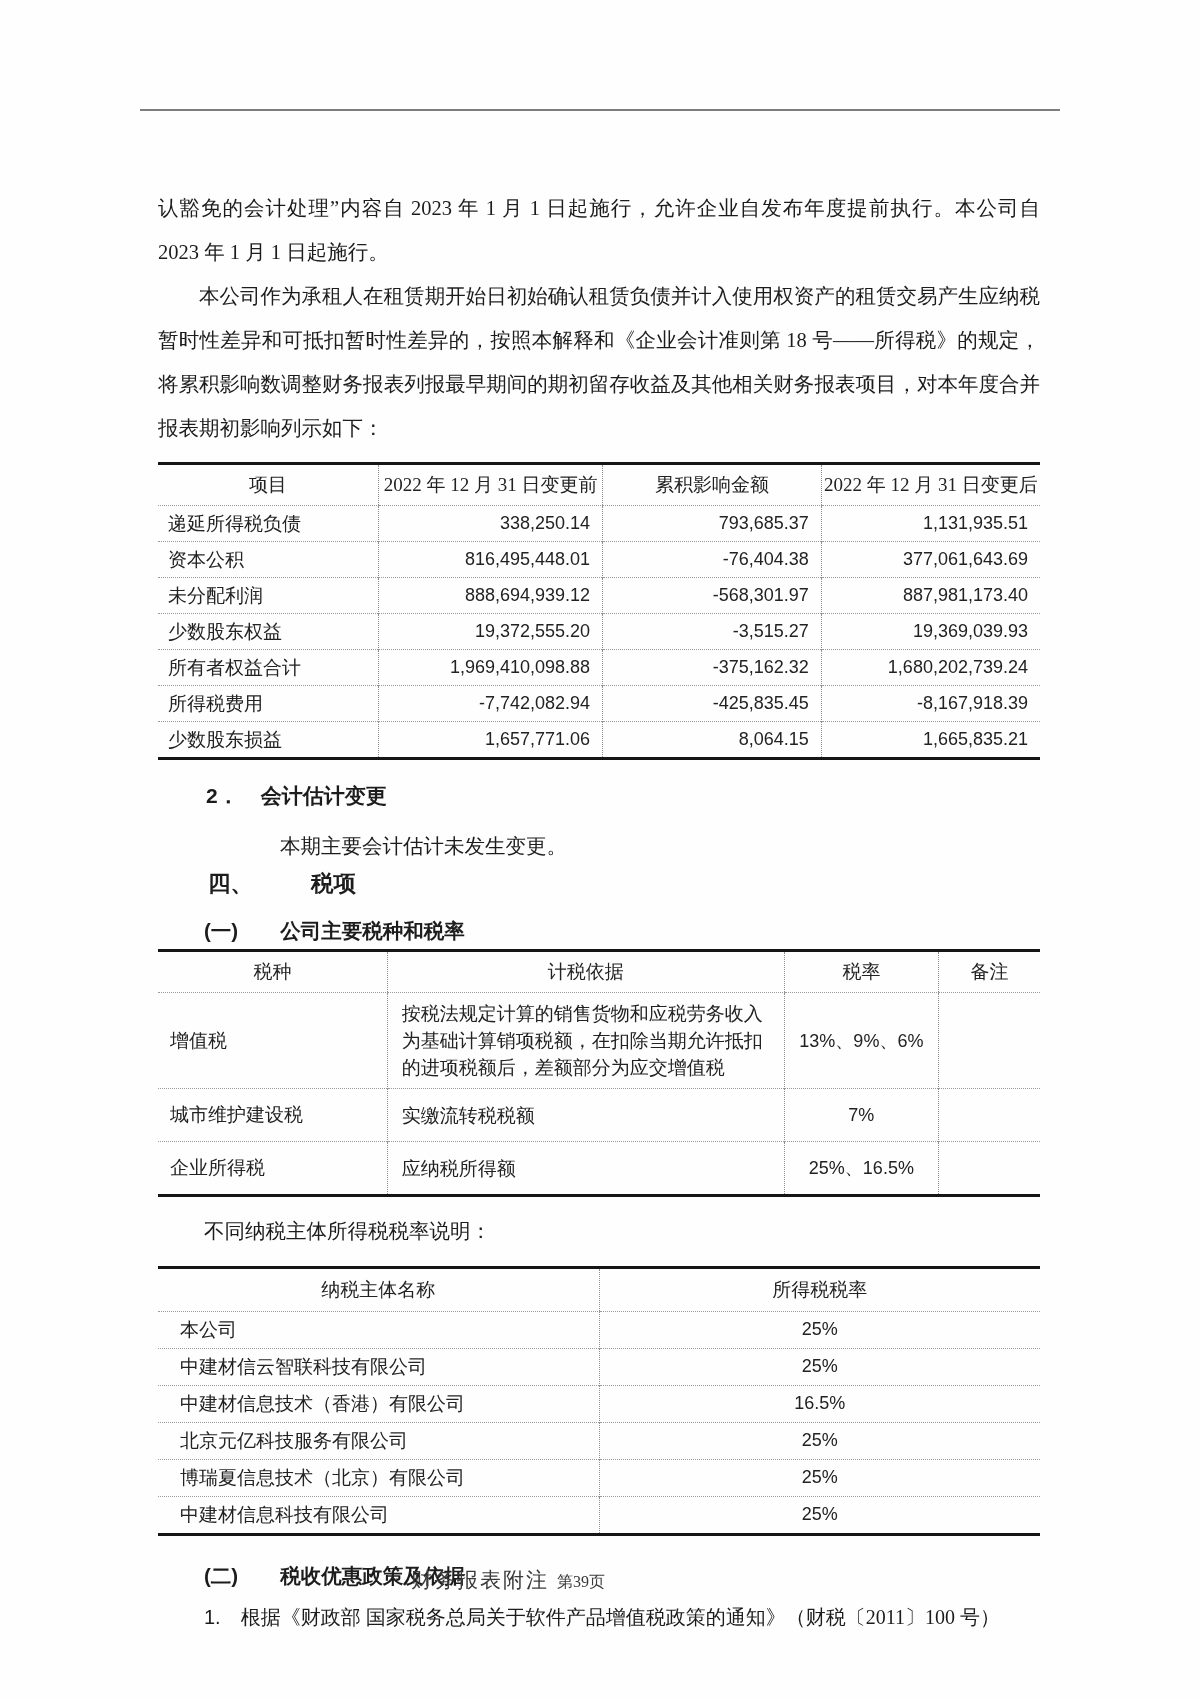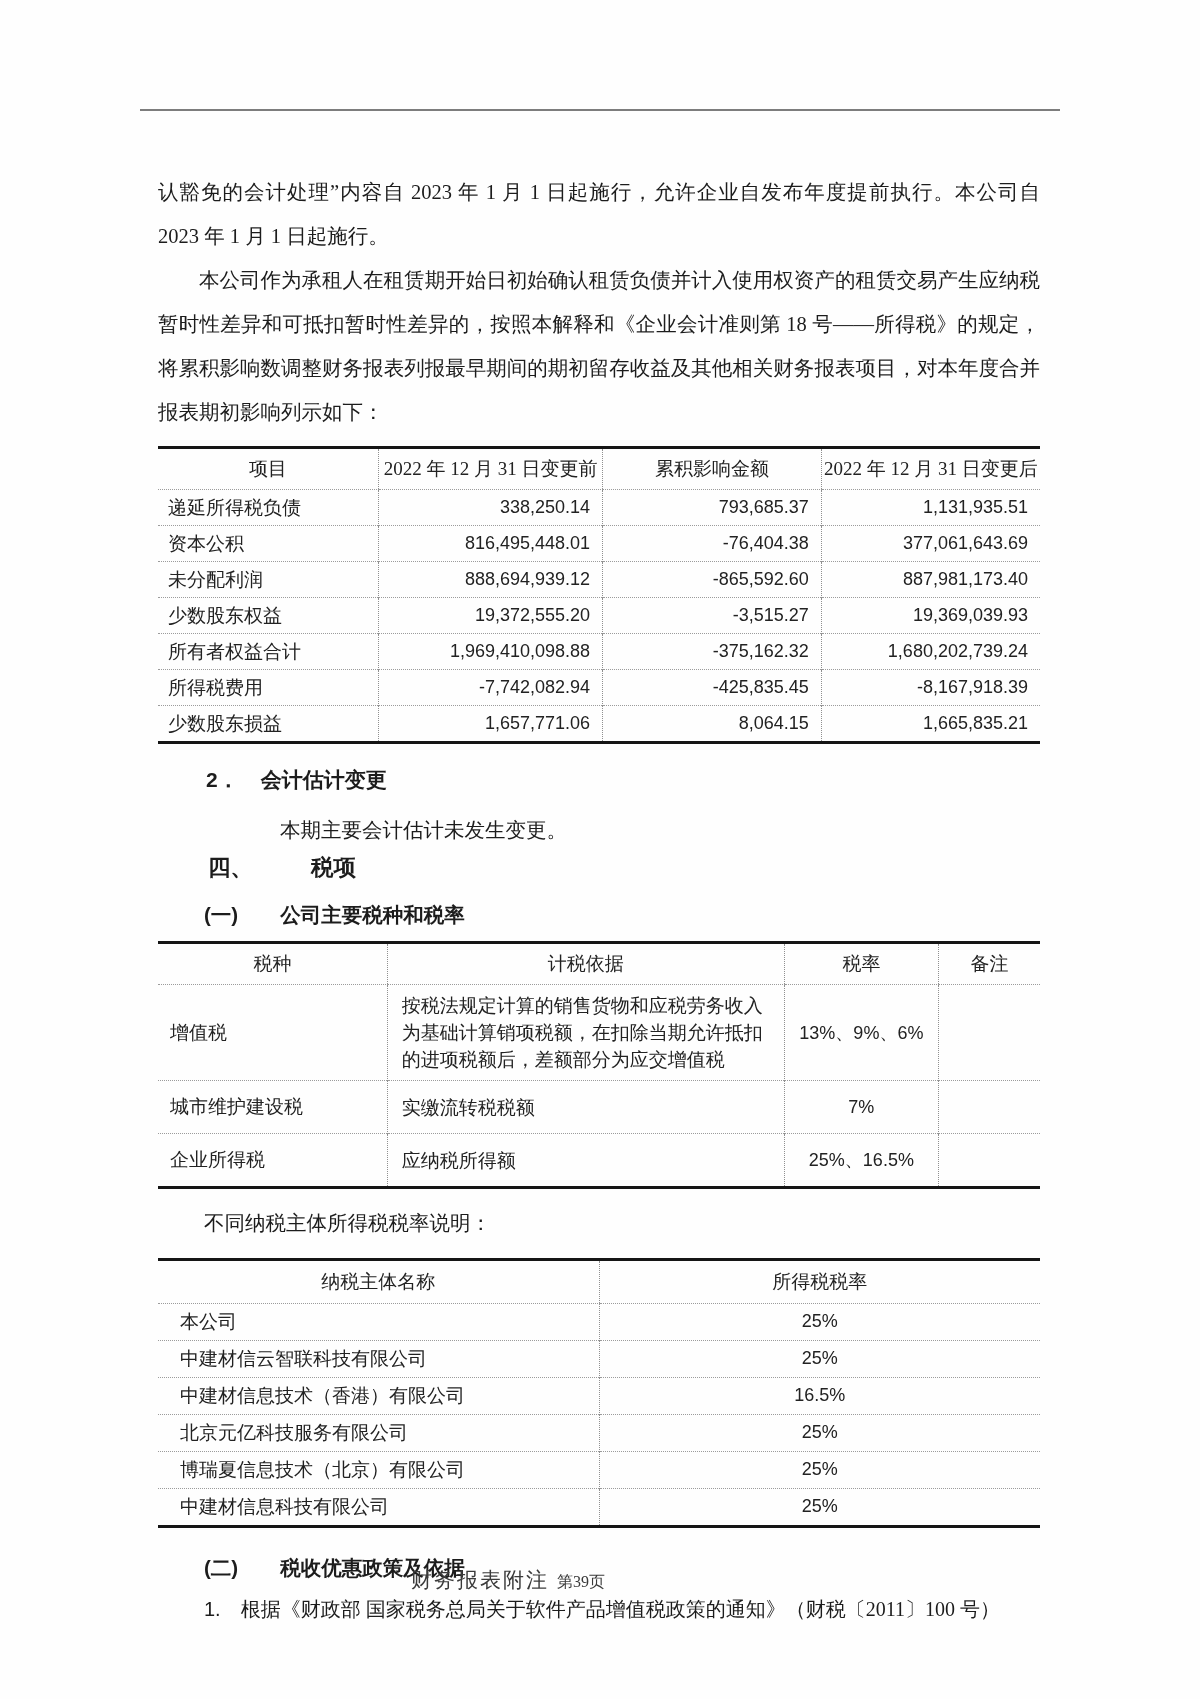--- a/index.html
+++ b/index.html
@@ -7,21 +7,21 @@
     width:1200px;height:1699px;position:relative;
     background:#ffffff;color:#1c1c1c;
     font-family:"Liberation Serif","DejaVu Serif",serif;
     overflow:hidden;
   }
   .page{position:absolute;inset:0;background:#fefefe;}
   .header-rule{
     position:absolute;top:109px;left:140px;width:920px;height:2px;
     background:#7d7d7d;
   }
-  .content{position:absolute;top:0;left:158px;width:882px;}
+  .content{position:absolute;top:16px;left:158px;width:882px;}
 
   
   .para{font-size:20.5px;line-height:44px;text-align:justify;margin:0;}
   .p1{margin-top:170px;}
   .p2{text-indent:2em;}
 
   
   table{width:100%;border-collapse:collapse;table-layout:fixed;
         border-top:3px solid #151515;border-bottom:3px solid #151515;
         font-size:19px;color:#222;}
@@ -41,21 +41,21 @@
   
   .h-sans{font-family:"Liberation Sans","DejaVu Sans",sans-serif;font-weight:700;}
   .sec2{margin-top:22px;margin-left:48px;font-size:21px;}
   .sec2 .num{margin-right:22px;}
   .sec2-body{margin-top:14px;margin-left:122px;font-size:20.5px;}
   .sec4{margin-left:50px;font-size:22.5px;}
   .sec4 .num{margin-right:58px;}
   .sub{margin-top:18px;margin-left:46px;font-size:20.5px;}
   .sub .num{margin-right:42px;}
 
-  .t-tax{margin-top:12px;}
+  .t-tax{margin-top:4px;}
   .t-tax thead th{height:38px;}
   .t-tax td{padding:7px 0;}
   .t-tax td.c1{padding-left:12px;text-align:left;}
   .t-tax td.c2{padding-left:14px;padding-right:14px;text-align:left;line-height:27px;}
   .t-tax td.c3{text-align:center;font-family:"Liberation Sans","DejaVu Sans",sans-serif;font-size:18px;}
   .t-tax tbody tr.short td{height:38px;}
 
   .tax-note{margin-top:20px;margin-left:46px;font-size:20.5px;}
 
   .t-ent{margin-top:12px;}
@@ -106,21 +106,21 @@
         </tr>
         <tr>
           <td class="lbl">资本公积</td>
           <td class="num">816,495,448.01</td>
           <td class="num">-76,404.38</td>
           <td class="num">377,061,643.69</td>
         </tr>
         <tr>
           <td class="lbl">未分配利润</td>
           <td class="num">888,694,939.12</td>
-          <td class="num">-865,592.60</td>
+          <td class="num">-568,301.97</td>
           <td class="num">887,981,173.40</td>
         </tr>
         <tr>
           <td class="lbl">少数股东权益</td>
           <td class="num">19,372,555.20</td>
           <td class="num">-3,515.27</td>
           <td class="num">19,369,039.93</td>
         </tr>
         <tr>
           <td class="lbl">所有者权益合计</td>

